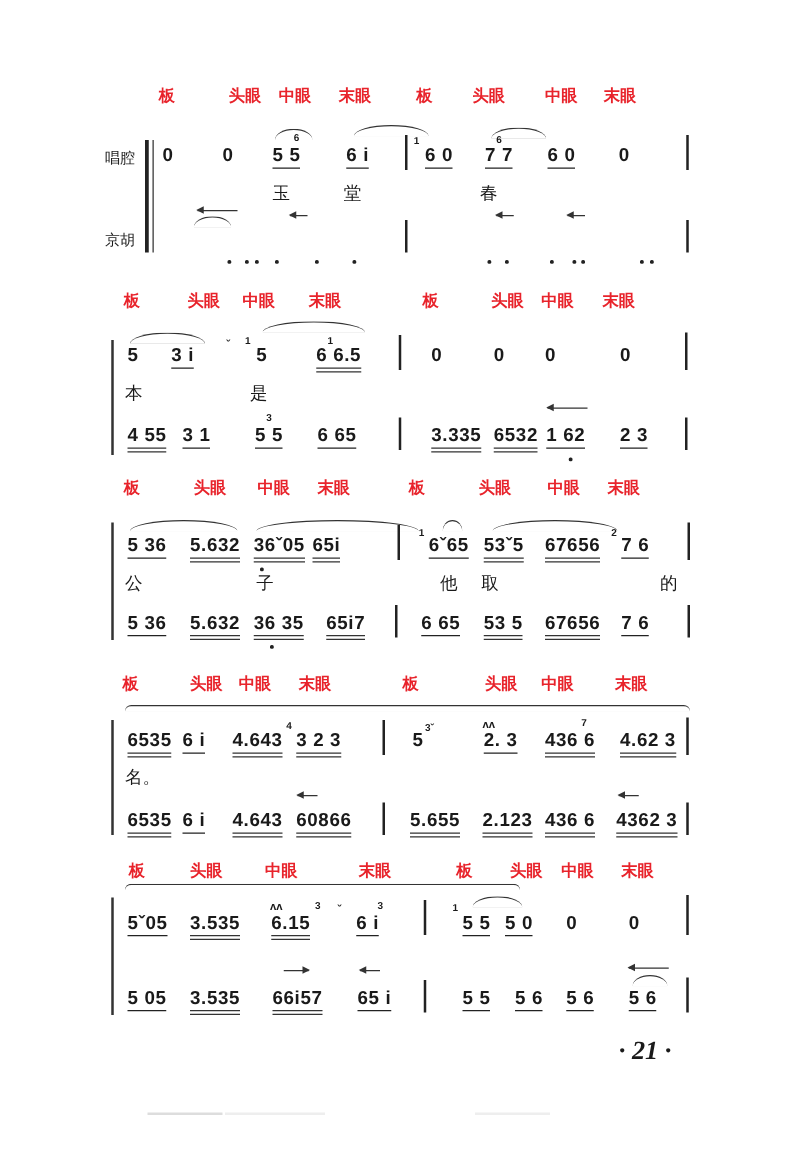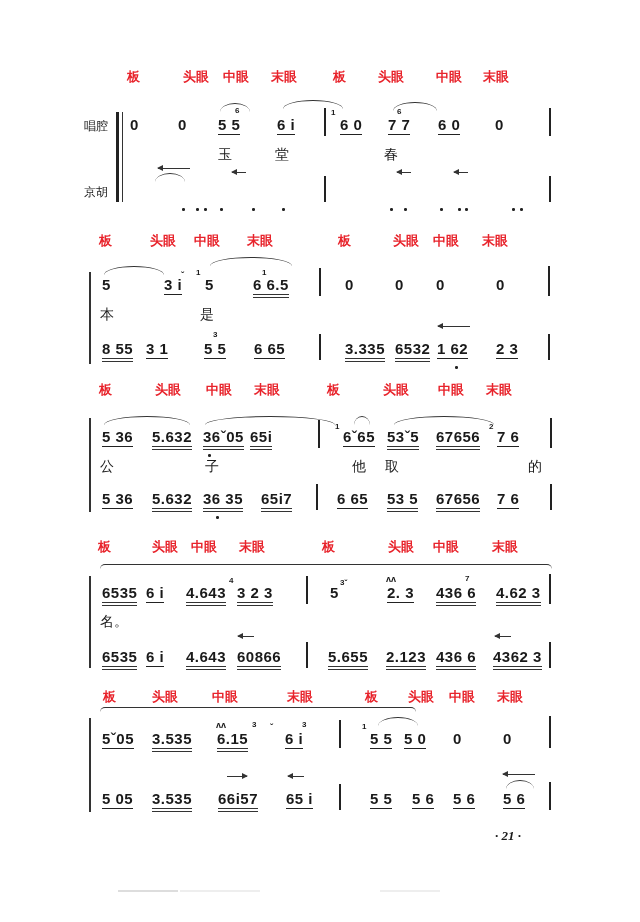--- a/index.html
+++ b/index.html
@@ -24,21 +24,21 @@
     .slur { position: absolute; border-top: 1.5px solid #333; border-radius: 50% 50% 0 0 / 100% 100% 0 0; height: 8px; }
     .arrow-left { position: absolute; height: 0; border-top: 1.2px solid #333; }
     .arrow-left::before { content: ""; position: absolute; left: -1px; top: -4px; border-right: 6px solid #333;
                           border-top: 3px solid transparent; border-bottom: 3px solid transparent; }
     .arrow-right { position: absolute; height: 0; border-top: 1.2px solid #333; }
     .arrow-right::after { content: ""; position: absolute; right: -1px; top: -4px; border-left: 6px solid #333;
                           border-top: 3px solid transparent; border-bottom: 3px solid transparent; }
     .bow-mark { position: absolute; font-size: 9px; font-weight: bold; }
     .part-label { position: absolute; font-size: 12px; font-family: "DejaVu Serif", serif; }
     .dot-below { position: absolute; width: 2.5px; height: 2.5px; border-radius: 50%; background: #222; }
-    .page-number { position: absolute; font-size: 13px; font-style: italic; font-weight: bold;
+    .page-number { position: absolute; font-size: 21px; font-style: italic; font-weight: bold;
                    font-family: "Liberation Serif", serif; text-align: center; }
     .footer-noise { position: absolute; height: 2px; background: #ddd; }
   </style>
 </head>
 <body>
 
 <div class="page">
 
   <div class="beat-row" style="top:68px;">
     <span class="beat" style="left:127px">板</span>
@@ -115,21 +115,21 @@
     <span class="beat" style="left:482px">末眼</span>
   </div>
 
   <div class="bracket-thin" style="left:89px; top:272px; height:92px; border-left-width:2px;"></div>
 
   <div class="slur" style="left:104px; top:266px; width:60px;"></div>
   <div class="slur" style="left:210px; top:257px; width:82px;"></div>
 
   <div class="staff-row" style="top:276px;">
     <span class="note" style="left:102px">5</span>
-    <span class="note ul1" style="left:164px">3 i</span>
+    <span class="note ul1" style="left:137px">3 i</span>
     <span class="bow-mark" style="left:181px; top:-6px">ˇ</span>
     <span class="note" style="left:205px">5</span>
     <span class="grace" style="left:196px; top:-8px">1</span>
     <span class="note ul2" style="left:253px">6 6.5</span>
     <span class="grace" style="left:262px; top:-8px">1</span>
     <span class="note" style="left:345px">0</span>
     <span class="note" style="left:395px">0</span>
     <span class="note" style="left:436px">0</span>
     <span class="note" style="left:496px">0</span>
   </div>
@@ -137,21 +137,21 @@
   <div class="barline" style="left:548px; top:266px; height:30px;"></div>
 
   <div>
     <span class="lyric" style="left:100px; top:306px">本</span>
     <span class="lyric" style="left:200px; top:306px">是</span>
   </div>
 
   <div class="arrow-left" style="left:438px; top:326px; width:32px;"></div>
 
   <div class="staff-row" style="top:340px;">
-    <span class="note ul2" style="left:102px">8 55</span>
+    <span class="note ul2" style="left:102px">4 55</span>
     <span class="note ul1" style="left:146px">3 1</span>
     <span class="note ul1" style="left:204px">5 5</span>
     <span class="grace" style="left:213px; top:-10px">3</span>
     <span class="note ul1" style="left:254px">6 65</span>
     <span class="note ul2" style="left:345px">3.335</span>
     <span class="note ul2" style="left:395px">6532</span>
     <span class="note ul1" style="left:437px">1 62</span>
     <span class="note ul1" style="left:496px">2 3</span>
   </div>
   <div class="dot-below" style="left:455px; top:366px"></div>

